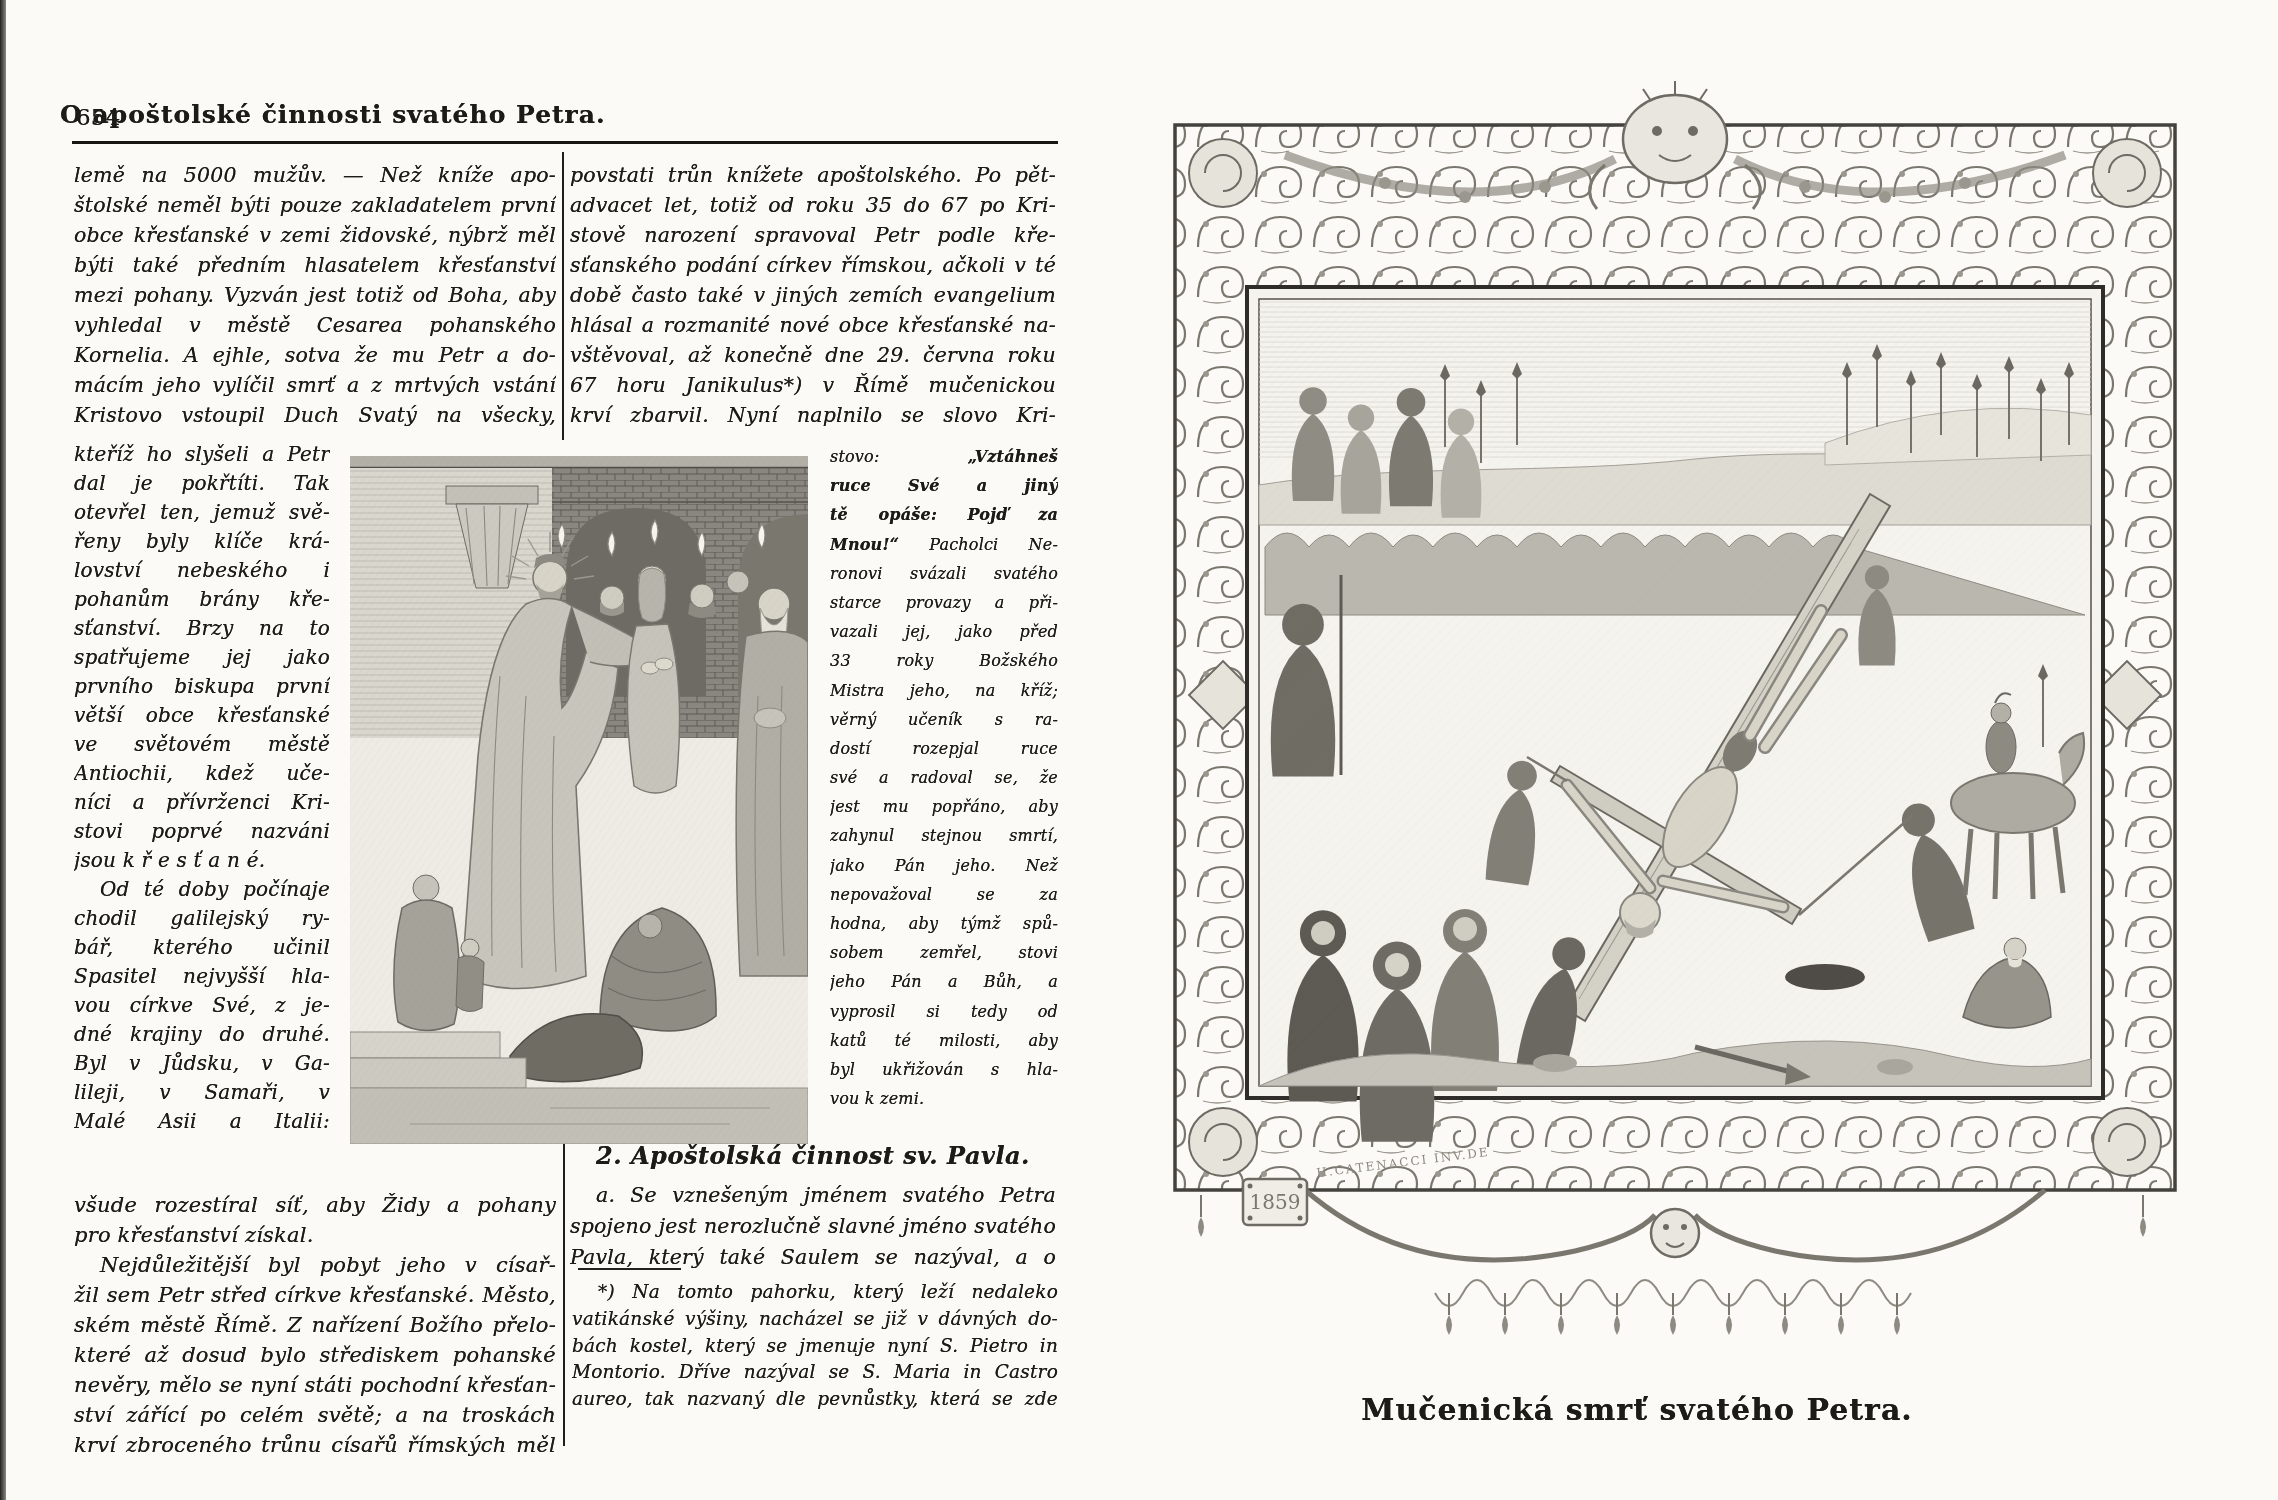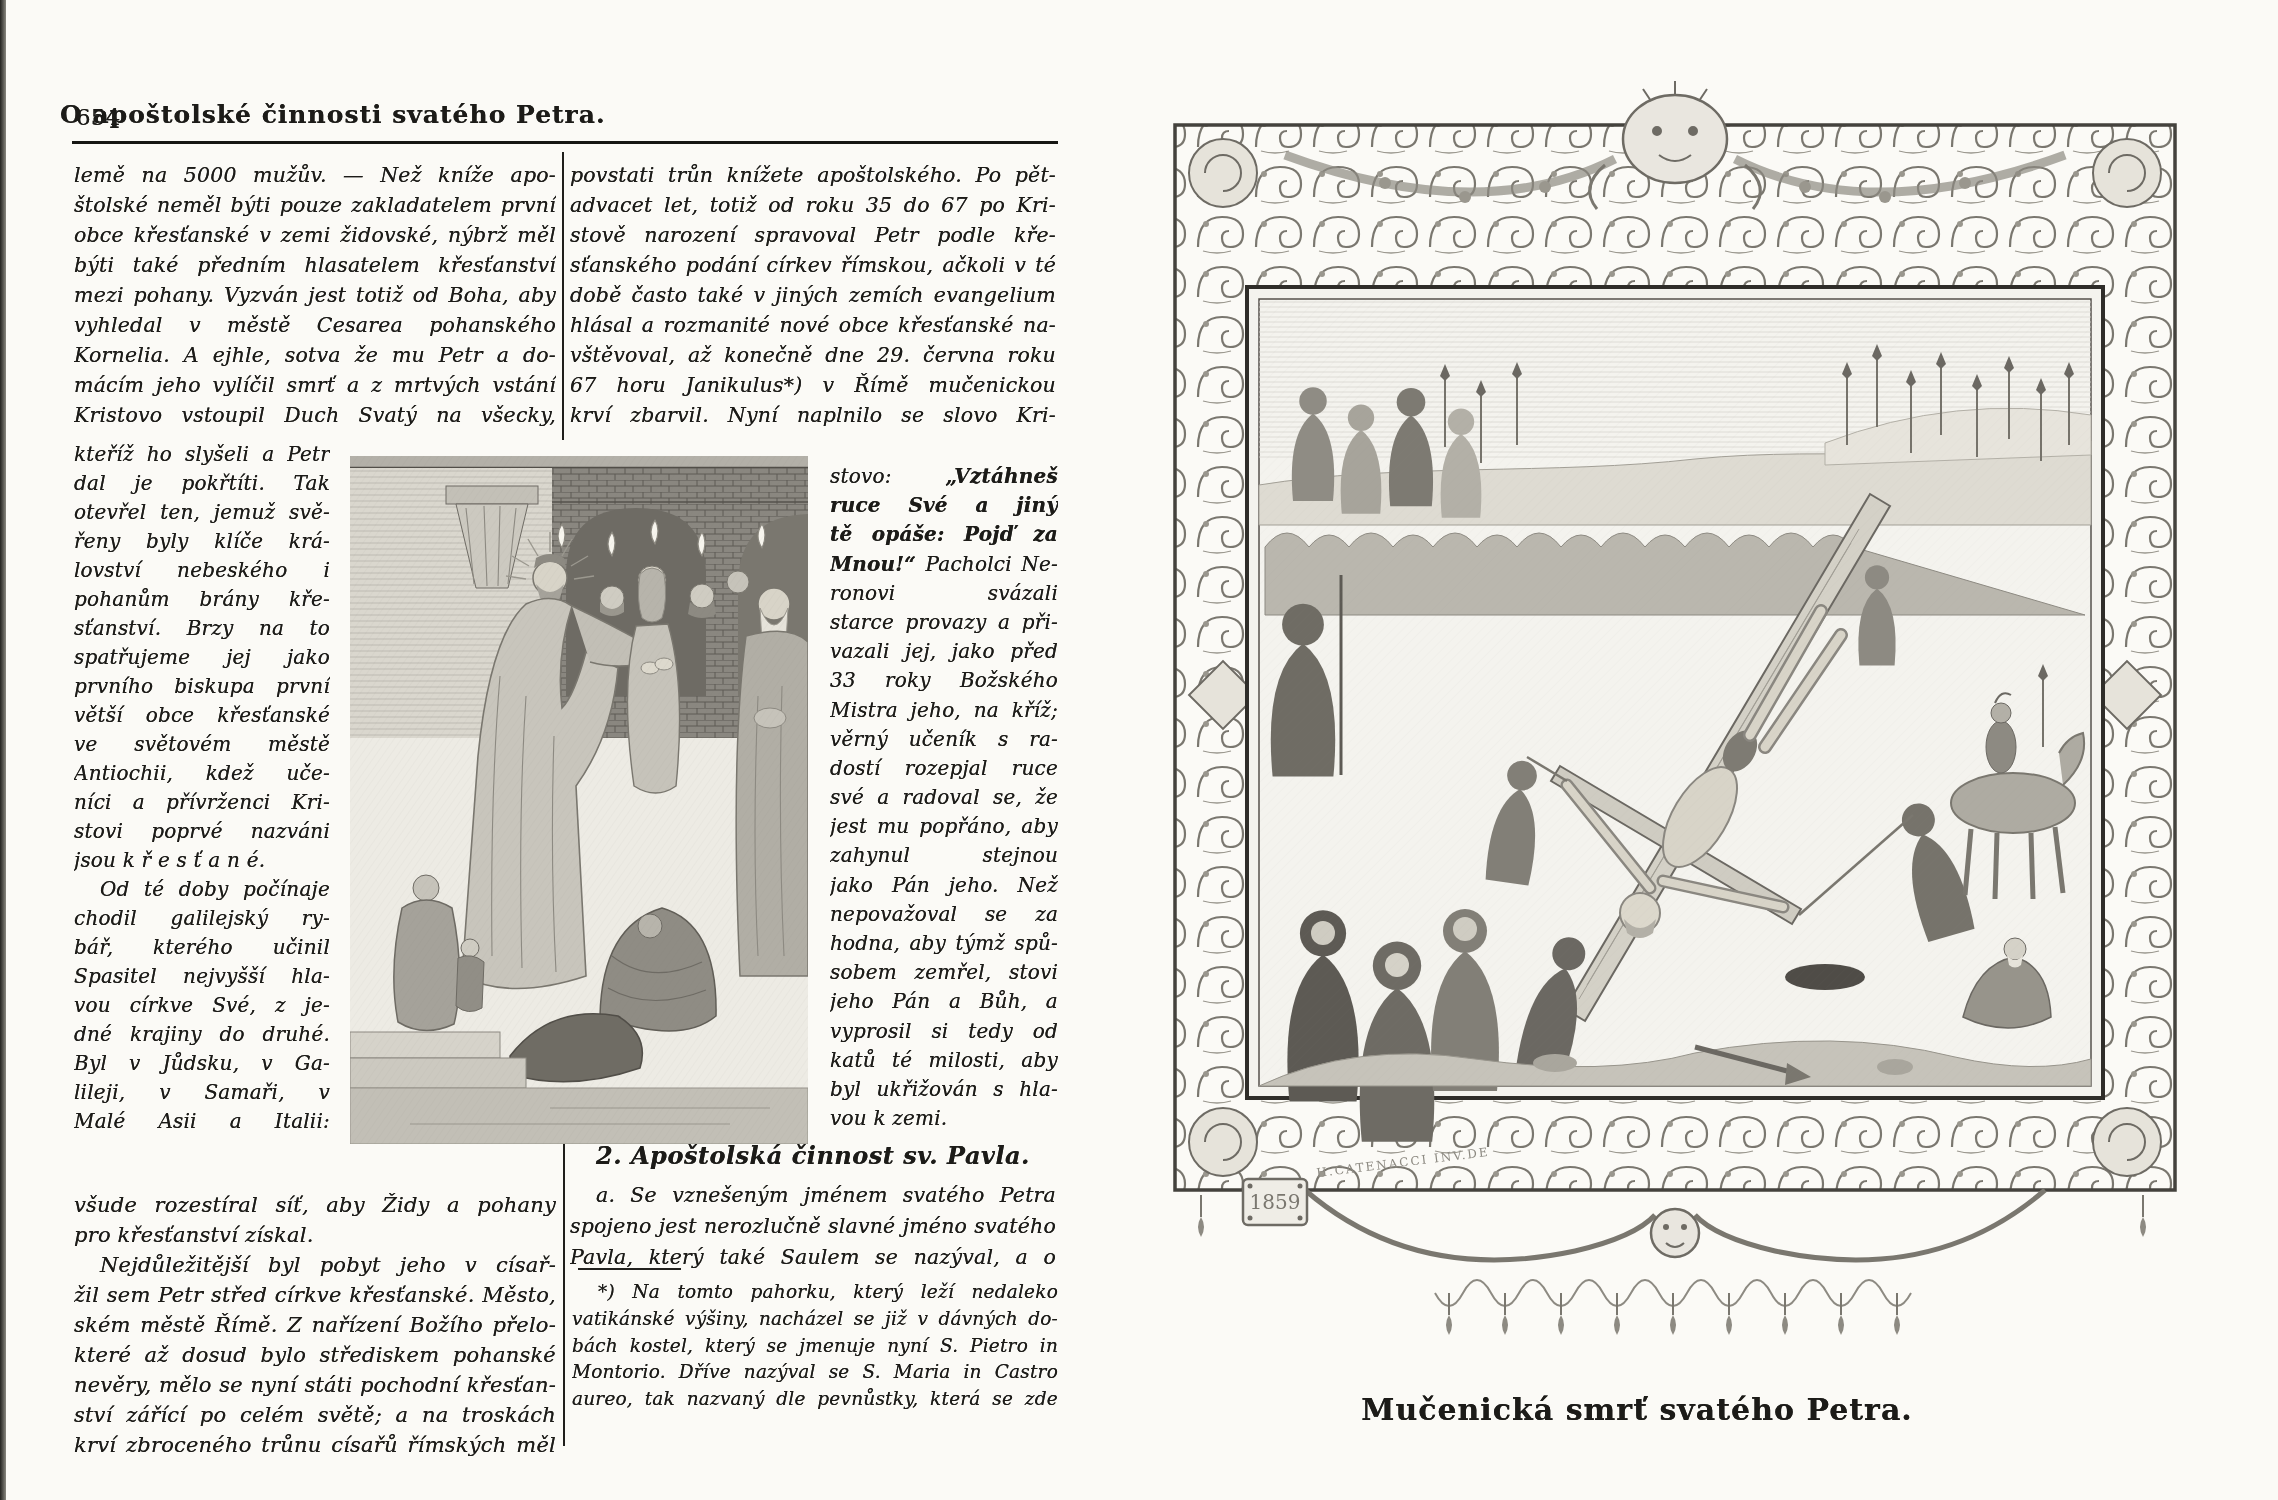--- a/index.html
+++ b/index.html
@@ -29,21 +29,21 @@
   .tl.end{text-align-last:left;}
   .tl.ind{text-indent:26px;}
   .b{font-weight:700;}
 
   .c1top{left:14px;top:160px;width:482px;font-size:20.5px;line-height:30px;}
   .c1top .tl{height:30px;}
   .c2top{left:510px;top:160px;width:486px;font-size:20.5px;line-height:30px;}
   .c2top .tl{height:30px;}
   .c1narrow{left:14px;top:440px;width:256px;font-size:20px;line-height:29px;}
   .c1narrow .tl{height:29px;}
-  .c2narrow{left:770px;top:462px;width:228px;font-size:20px;line-height:29.2px;}
+  .c2narrow{left:770px;top:442px;width:228px;font-size:16px;line-height:29.2px;}
   .c2narrow .tl{height:29.2px;}
   .c1bottom{left:14px;top:1190px;width:482px;font-size:21px;line-height:30px;}
   .c1bottom .tl{height:30px;}
   .heading2{left:510px;top:1141px;width:486px;font-size:24px;font-weight:700;
     text-align:center;letter-spacing:.5px;}
   .c2para{left:510px;top:1180px;width:486px;font-size:20.5px;line-height:31px;}
   .c2para .tl{height:31px;}
   .fnrule{position:absolute;left:518px;top:1268px;width:103px;height:2px;background:#22211e;}
   .fn{left:512px;top:1279px;width:486px;font-size:18.5px;line-height:26.8px;}
   .fn .tl{height:26.8px;}

